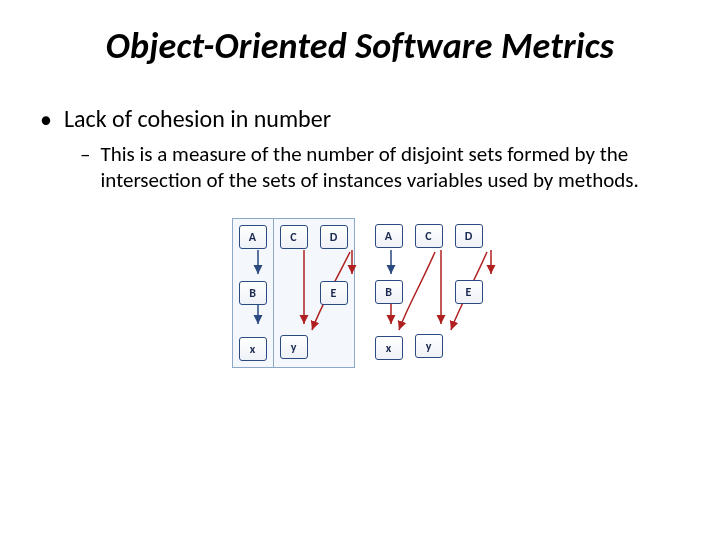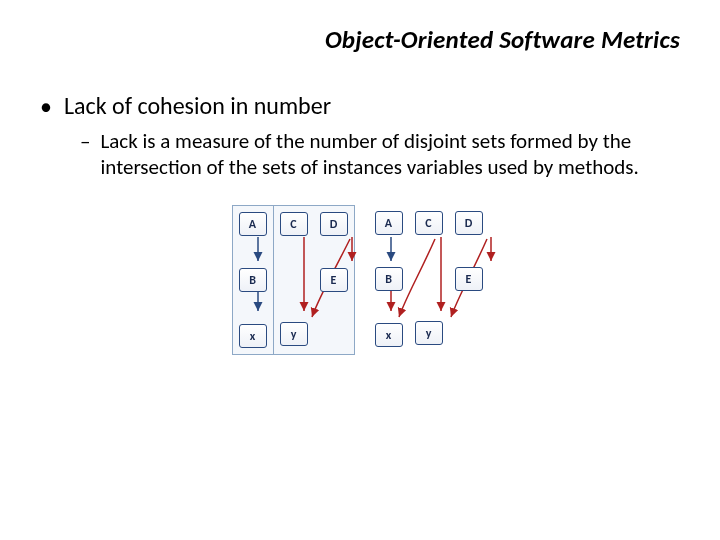--- a/index.html
+++ b/index.html
@@ -6,24 +6,24 @@
     margin: 0;
     width: 720px;
     height: 540px;
     background: #fff;
     font-family: Calibri, Arial, sans-serif;
     color: #000;
     overflow: hidden;
   }
   .slide { padding: 24px 40px 0 40px; }
   .title {
-    font-size: 25px;
+    font-size: 36px;
     font-weight: 700;
     font-style: italic;
-    text-align: right;
+    text-align: center;
     margin: 0 0 36px 0;
     letter-spacing: 0.2px;
   }
   .bullet1 {
     font-size: 24px;
     margin: 0 0 6px 0;
     display: flex;
     align-items: flex-start;
   }
   .bullet1 .dot { margin-right: 12px; line-height: 1.3; }
@@ -92,21 +92,21 @@
 
   <h1 class="title">Object-Oriented Software Metrics</h1>
 
   <div class="bullet1">
     <span class="dot">•</span>
     <span>Lack of cohesion in number</span>
   </div>
 
   <div class="bullet2">
     <span class="dash">–</span>
-    <span>Lack is a measure of the number of disjoint sets formed by the intersection of the sets of instances variables used by methods.</span>
+    <span>This is a measure of the number of disjoint sets formed by the intersection of the sets of instances variables used by methods.</span>
   </div>
 
   <div class="diagram-wrap">
     <div class="diagram" style="position:relative">
 
       <div class="group-pair" style="position:relative">
         <svg class="arrows" width="160" height="140">
           <defs>
             <marker id="arB" markerWidth="8" markerHeight="8" refX="6" refY="3" orient="auto">
               <path d="M0,0 L6,3 L0,6 Z" fill="#2a4a80"></path>

